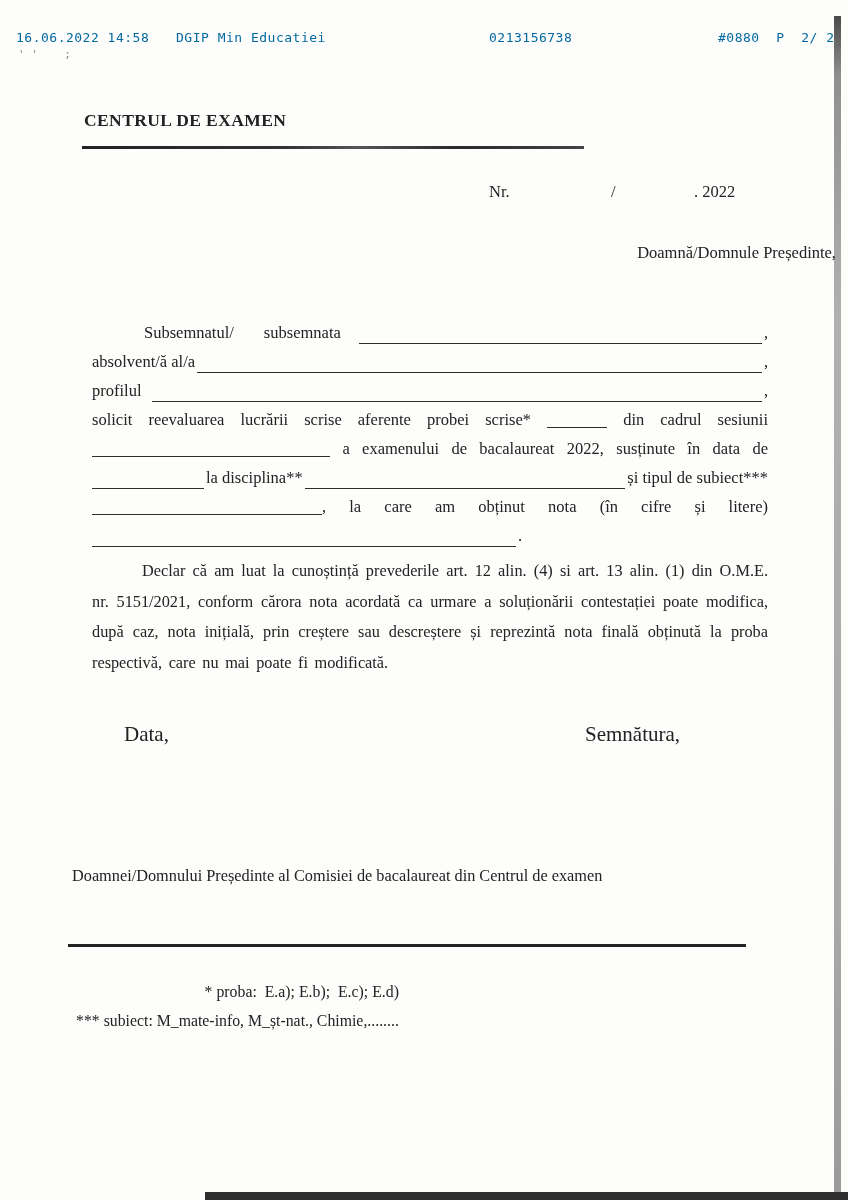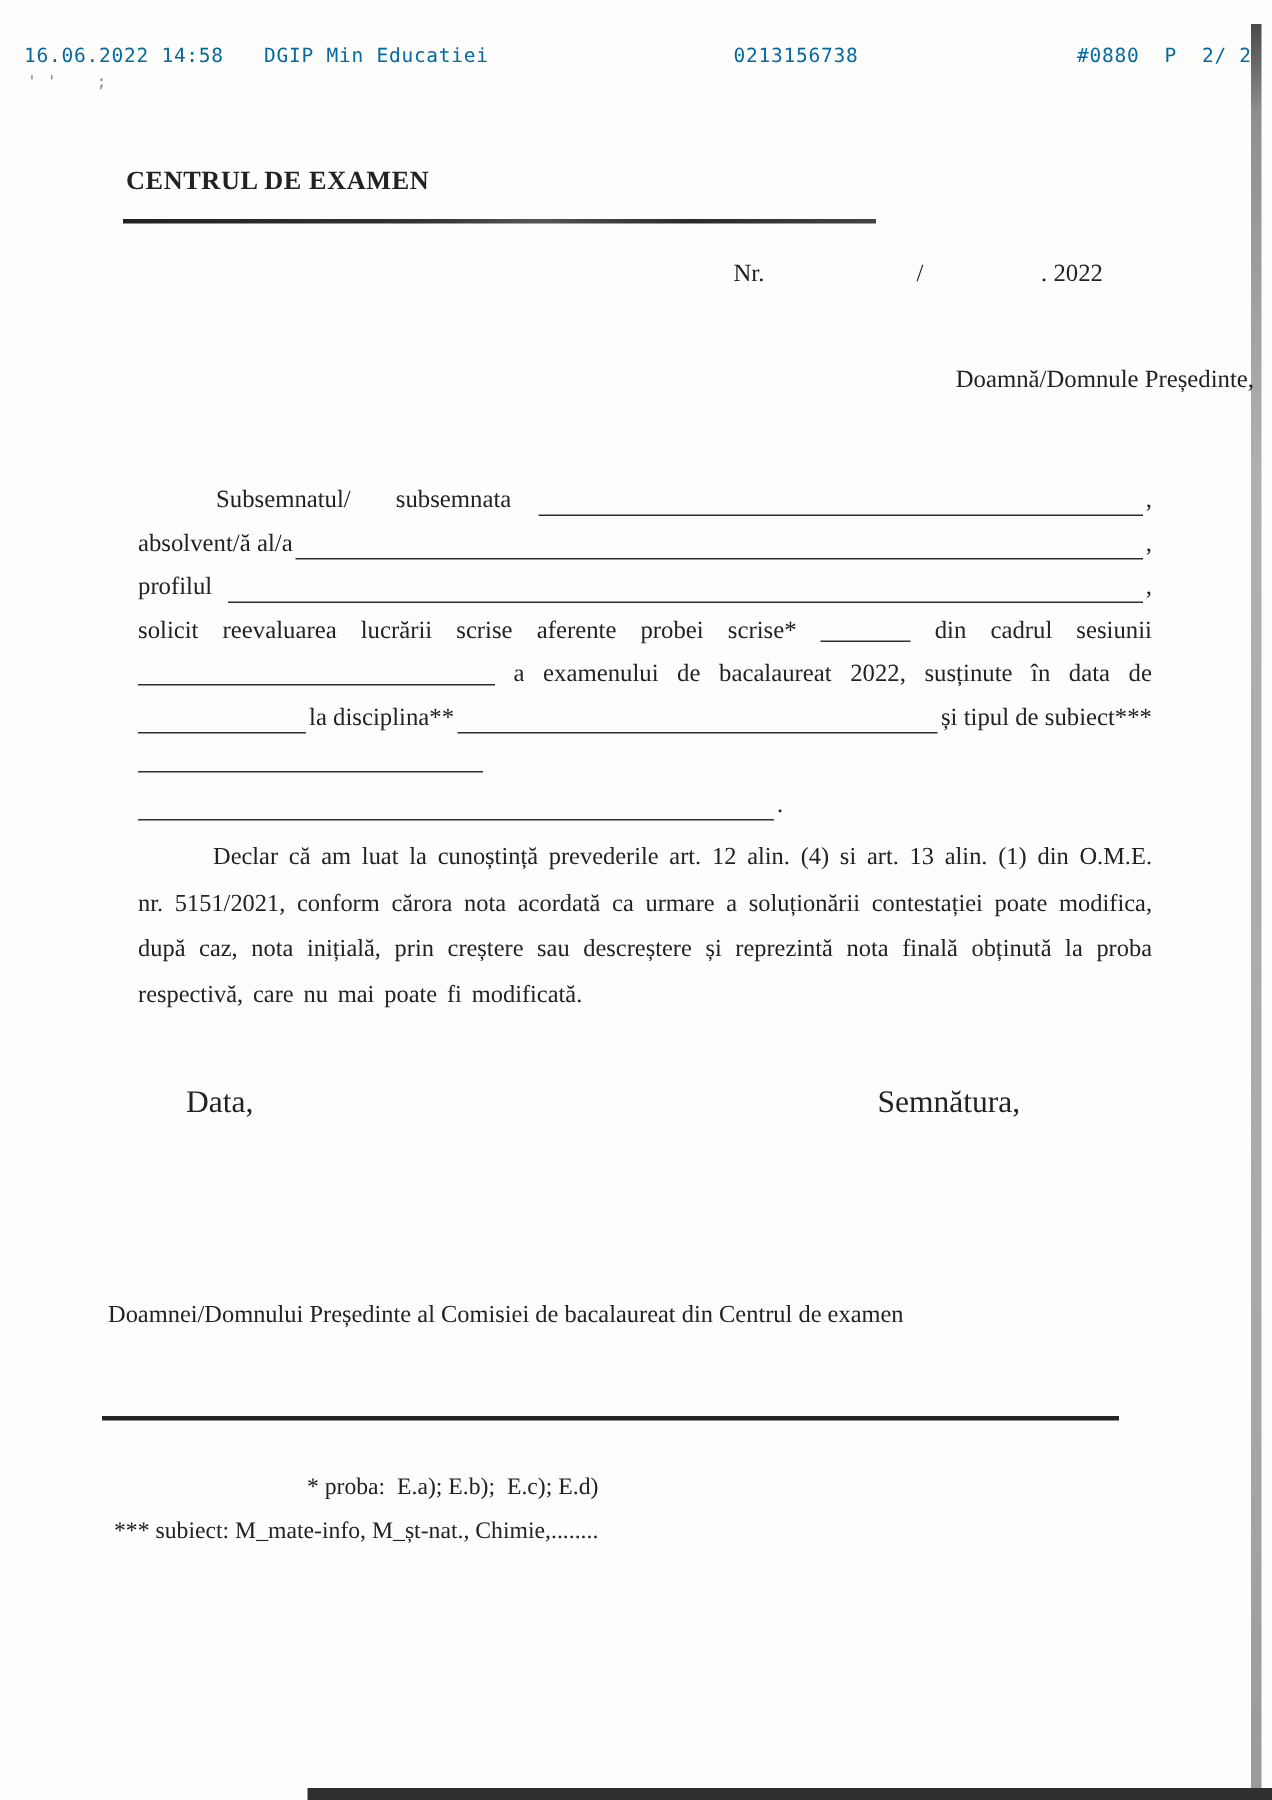--- a/index.html
+++ b/index.html
@@ -19,21 +19,21 @@
   .noise { position:absolute; left:18px; top:48px; font-family:"DejaVu Sans Mono", monospace;
            font-size:11px; color:#8a8a8a; white-space:pre; }
   
   .edge-strip { position:absolute; left:834px; top:16px; width:7px; height:1184px;
     background:linear-gradient(to bottom,#4a4a4a 0px,#8f8f8f 60px,#b0b0b0 300px,#a8a8a8 900px,#9a9a9a 100%); }
   .bottom-bar { position:absolute; left:205px; top:1192px; width:643px; height:8px; background:#2f2f2f; }
   
   .title { position:absolute; left:84px; top:110px; font-size:17.5px; font-weight:bold; letter-spacing:0.4px; }
   .title-rule { position:absolute; left:82px; top:146px; width:502px; height:3px;
     background:linear-gradient(to right,#222 0%,#333 40%,#555 55%,#2a2a2a 75%,#444 100%); }
-  .nr-row span { position:absolute; top:172px; font-size:16.5px; }
+  .nr-row span { position:absolute; top:182px; font-size:16.5px; }
   .nr-label { left:489px; } .nr-sep { left:611px; } .nr-year { left:694px; }
   .salutation { position:absolute; left:0; top:243px; width:836px; text-align:right; font-size:16.5px; }
   
   .body-block { position:absolute; left:72px; top:318px; width:676px; font-size:16.5px; line-height:29px;margin-left:20px; }
   .bodyline { display:flex; align-items:flex-end; height:29px; }
   .bodyline span.t { white-space:pre; }
   .fill { flex:1 1 auto; border-bottom:1.7px solid #2e2e2e; margin:0 2px 3px 2px; }
   .bfix { flex:0 0 auto; border-bottom:1.7px solid #2e2e2e; margin:0 2px 3px 0; }
   .w112 { width:112px; } .w424 { width:424px; }
   .sp30 { width:30px; flex:0 0 auto; } .sp16 { width:16px; flex:0 0 auto; } .sp8 { width:8px; flex:0 0 auto; }
@@ -114,21 +114,21 @@
     </div>
 
     <div class="bodyline">
       <span class="bfix w112"></span>
       <span class="t">la disciplina**</span>
       <span class="fill"></span>
       <span class="t">și tipul de subiect***</span>
     </div>
 
     <div class="jline">
-      <span class="blank w230"></span>
+      <span class="blank w230"></span><span class="t">, la care am obținut nota (în cifre și litere)</span>
     </div>
 
     <div class="bodyline">
       <span class="bfix w424"></span>
       <span class="t">.</span>
     </div>
 
     <p class="decl">Declar că am luat la cunoștință prevederile art. 12 alin. (4) si art. 13 alin. (1) din O.M.E. nr. 5151/2021, conform cărora nota acordată ca urmare a soluționării contestației poate modifica, după caz, nota inițială, prin creștere sau descreștere și reprezintă nota finală obținută la proba respectivă, care nu mai poate fi modificată.</p>
   </div>
 

